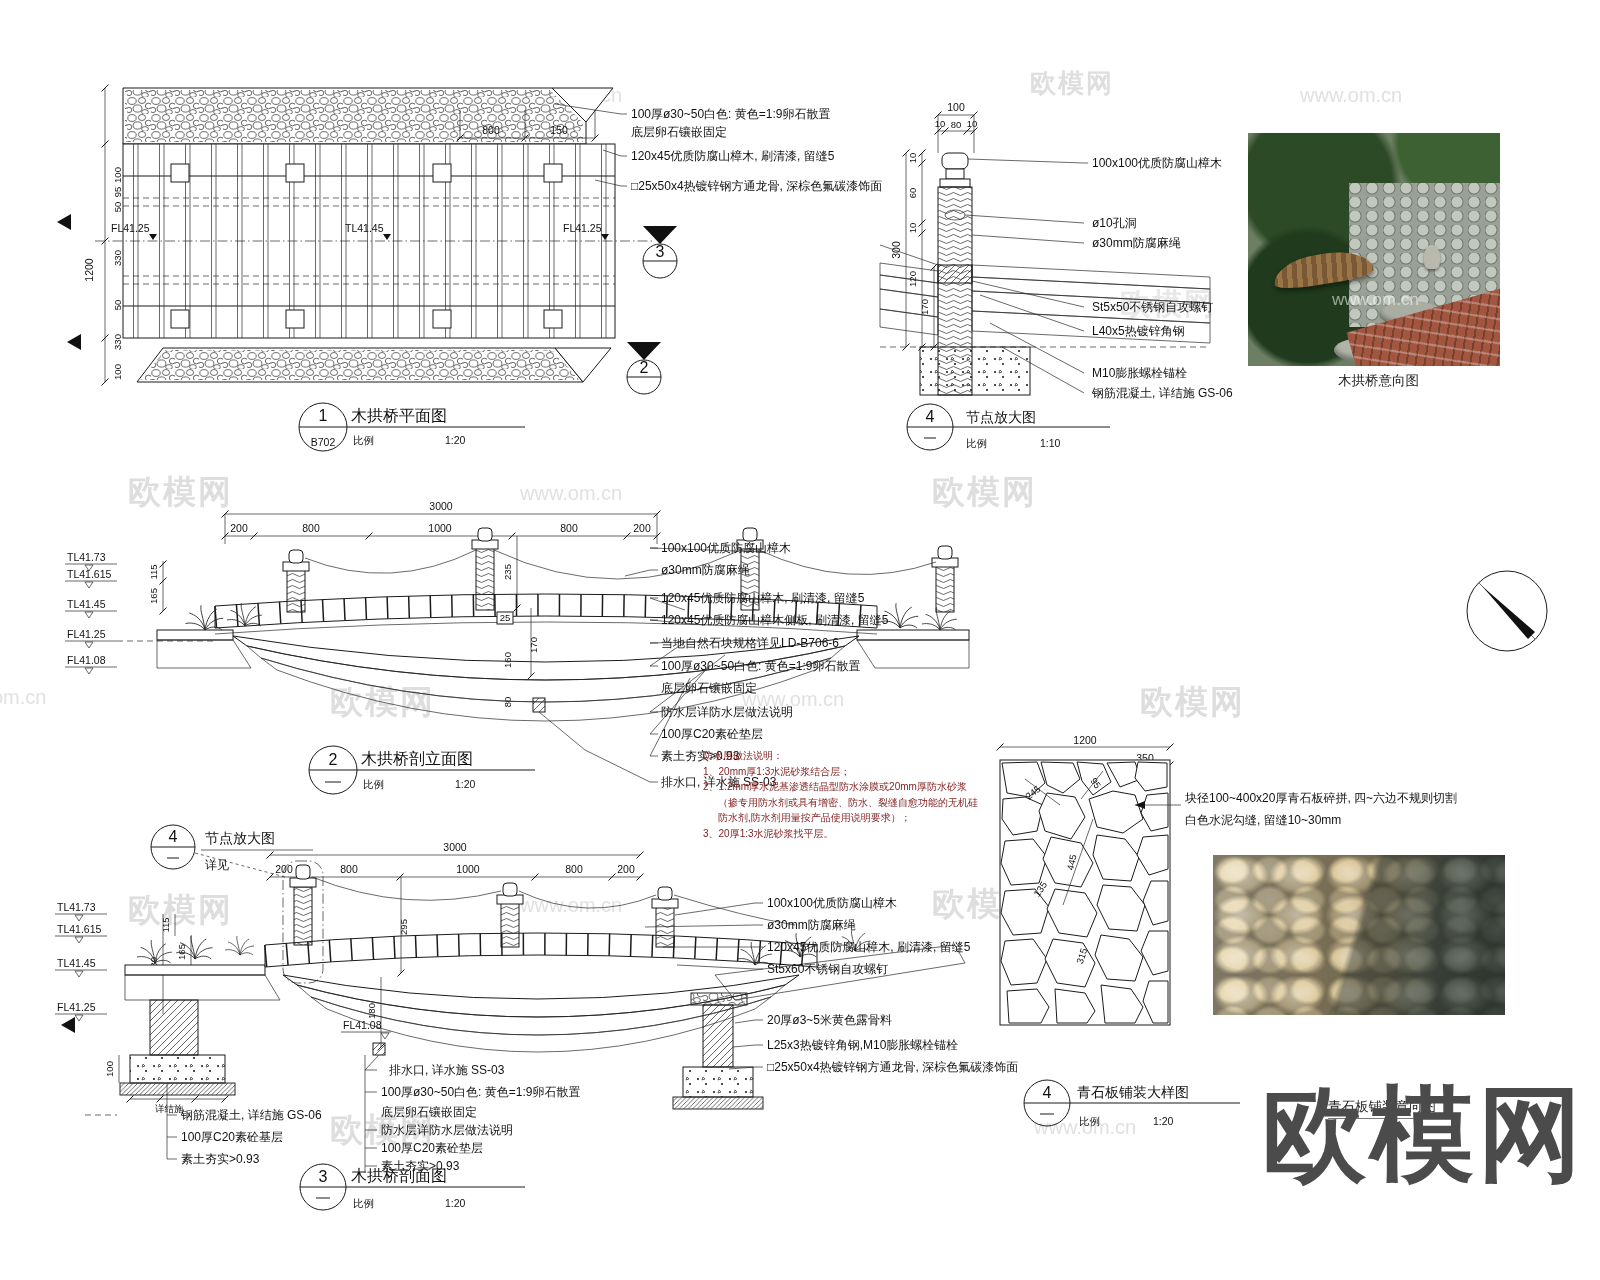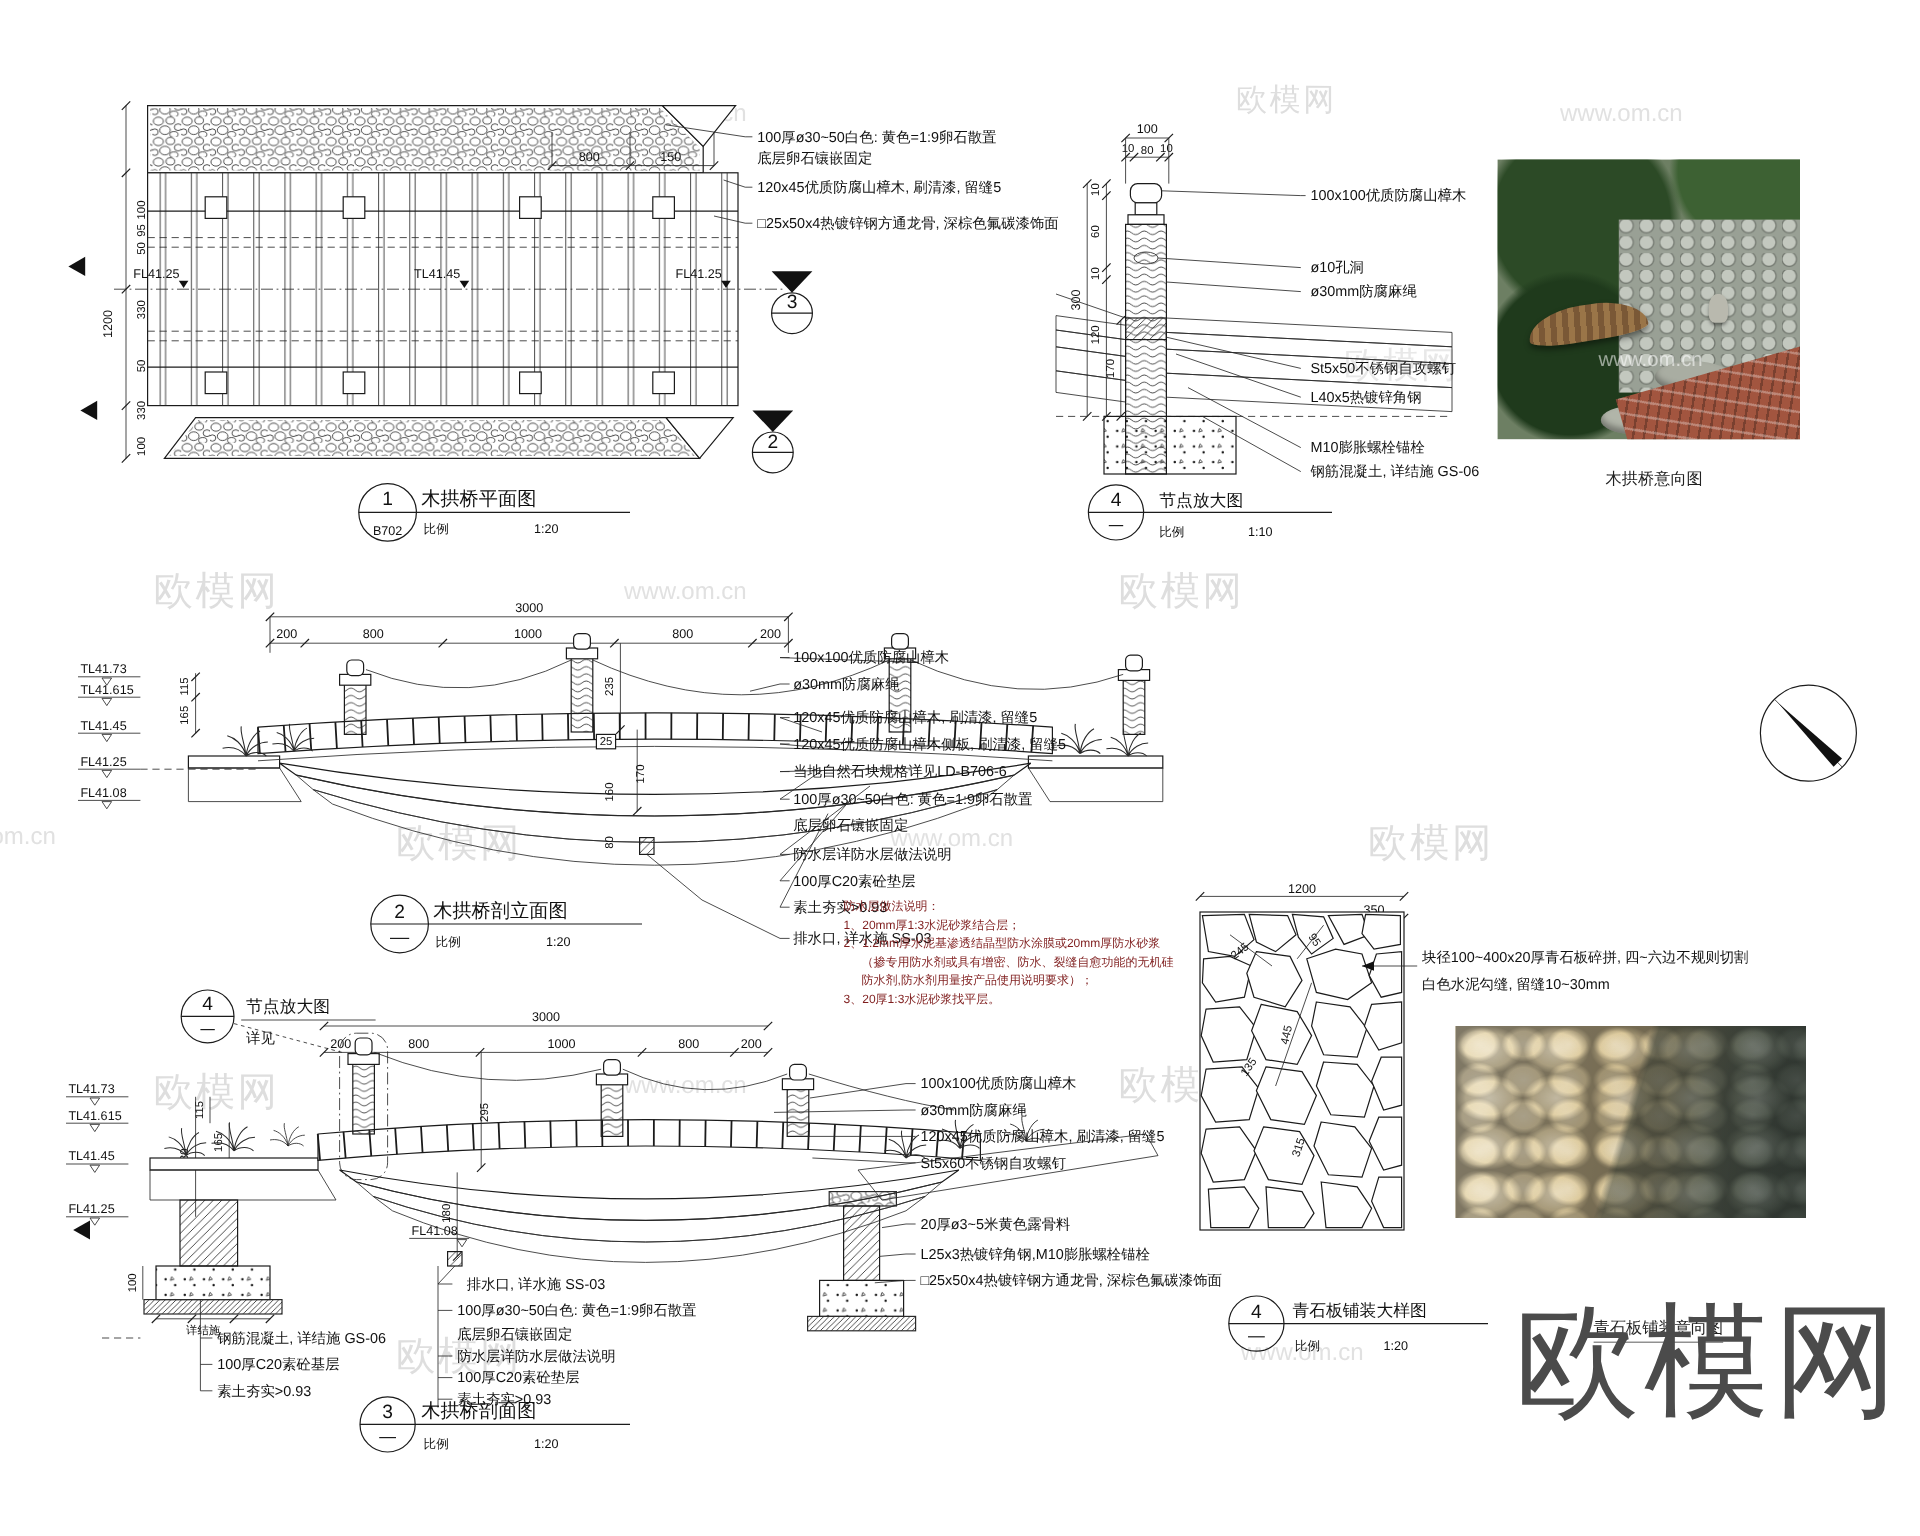--- a/index.html
+++ b/index.html
@@ -16,21 +16,21 @@
   .dash2{stroke-dasharray:3 3}
   .dashdot{stroke-dasharray:10 3 1.5 3}
   .ann{font-size:12px}
   .dim{font-size:10.5px}
   .dimS{font-size:9.5px}
   .lvl{font-size:10.5px}
   .ttl{font-size:16px}
   .ttlS{font-size:14px}
   .num{font-size:16px}
   .sc{font-size:10.5px}
-  .wm{position:absolute;white-space:nowrap;pointer-events:none;font-weight:normal;color:#dedede}
+  .wm{position:absolute;white-space:nowrap;pointer-events:none;font-weight:bold;color:#dedede}
   .wm.site{font-weight:normal;color:#e1e1e1;font-size:20px}
   .wm.brand{font-size:33px;letter-spacing:2px}
   .wm.big{font-size:104px;color:#4b4b4b;letter-spacing:4px;width:345px;overflow:hidden}
   .notes{font-size:10px;line-height:1.55;color:#7f1d1d}
   .notes .ind{padding-left:15px}
   .cap{position:absolute;font-size:13.5px;color:#222;white-space:nowrap}
   .photo{position:absolute;overflow:hidden}
 </style>
 </head>
 <body>
@@ -303,21 +303,21 @@
     <div class="abs" style="left:120px;top:-50px;width:180px;height:120px;background:radial-gradient(circle,#3d6133 0 55%,rgba(61,97,51,0) 62%)"></div>
     <div class="abs" style="right:0;top:50px;width:60%;height:62%;background-color:#99a095;background-image:radial-gradient(circle at 6px 5px,#c3c8bf 0 5px,rgba(0,0,0,.28) 6px,rgba(0,0,0,0) 7px);background-size:17px 14px"></div>
     <div class="abs" style="left:10%;top:52%;width:100px;height:30px;background:repeating-linear-gradient(95deg,#7a5836 0 5px,#9a7548 5px 10px);border-radius:50% 50% 40% 40%/85% 85% 25% 25%;transform:rotate(-9deg);box-shadow:0 3px 5px rgba(0,0,0,.45)"></div>
     <div class="abs" style="left:52%;top:72%;width:64px;height: 26px;background:#a9ada2;border-radius:50%;box-shadow:inset 0 -4px 5px rgba(0,0,0,.35)"></div>
     <div class="abs" style="left:66%;top:84%;width:70px;height:28px;background:#9ba197;border-radius:50%;box-shadow:inset 0 -4px 5px rgba(0,0,0,.35)"></div>
     <div class="abs" style="left:34%;top:88%;width:58px;height:24px;background:#b1b5a9;border-radius:50%;box-shadow:inset 0 -4px 5px rgba(0,0,0,.35)"></div>
     <div class="abs" style="left:70%;top:48%;width:16px;height:24px;background:#b9b9ae;border-radius:45% 45% 30% 30%;box-shadow:0 2px 3px rgba(0,0,0,.4)"></div>
     <div class="abs" style="right:-30px;bottom:-20px;width:70%;height:34%;background:#a2553f;background-image:repeating-linear-gradient(25deg,rgba(255,255,255,.3) 0 2px,rgba(0,0,0,0) 2px 12px),repeating-linear-gradient(115deg,rgba(0,0,0,.25) 0 2px,rgba(0,0,0,0) 2px 9px);transform:rotate(-16deg)"></div>
   </div>
   <div class="wm site" style="left:1332px;top:290px;color:rgba(255,255,255,.55);font-size:17px">www.om.cn</div>
-  <div class="cap" style="left:1338px;top:390px">木拱桥意向图</div>
+  <div class="cap" style="left:1338px;top:372px">木拱桥意向图</div>
 
   <svg style="left:65px;top:500px" width="975" height="315" viewBox="0 0 975 315">
     <g>
       <line class="kt" x1="160" y1="14" x2="592" y2="14"></line>
         <use href="#tk" x="160" y="14"></use>
         <use href="#tk" x="592" y="14"></use>
       <text class="dim" x="376" y="10" text-anchor="middle">3000</text>
       <line class="kt" x1="160" y1="36" x2="592" y2="36"></line>
       <use href="#tk" x="160" y="36"></use>
         <use href="#tk" x="189" y="36"></use>

